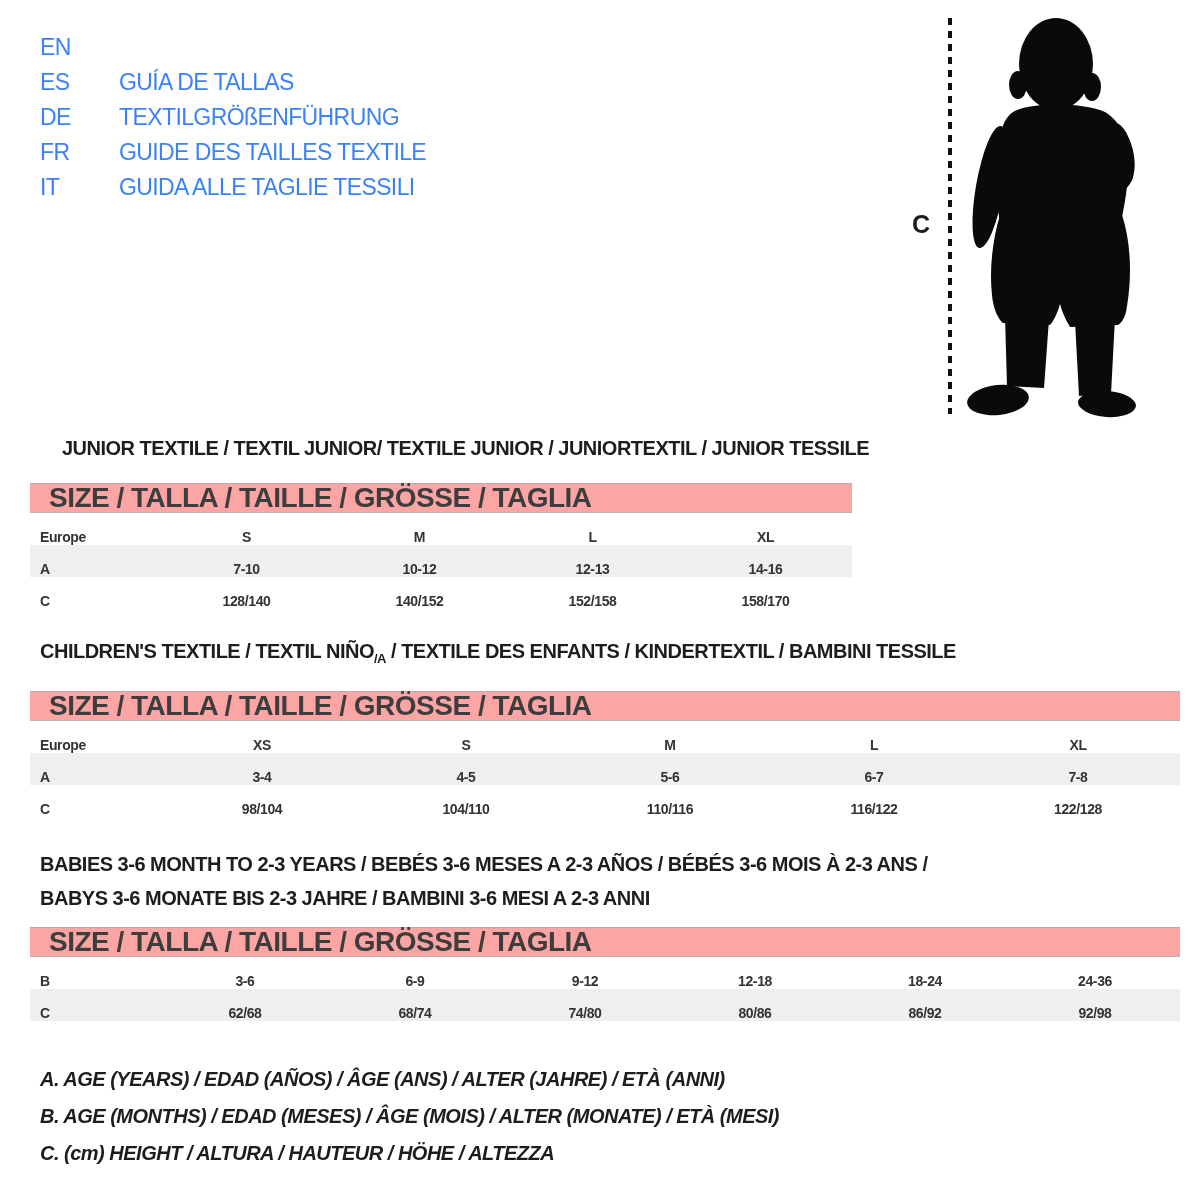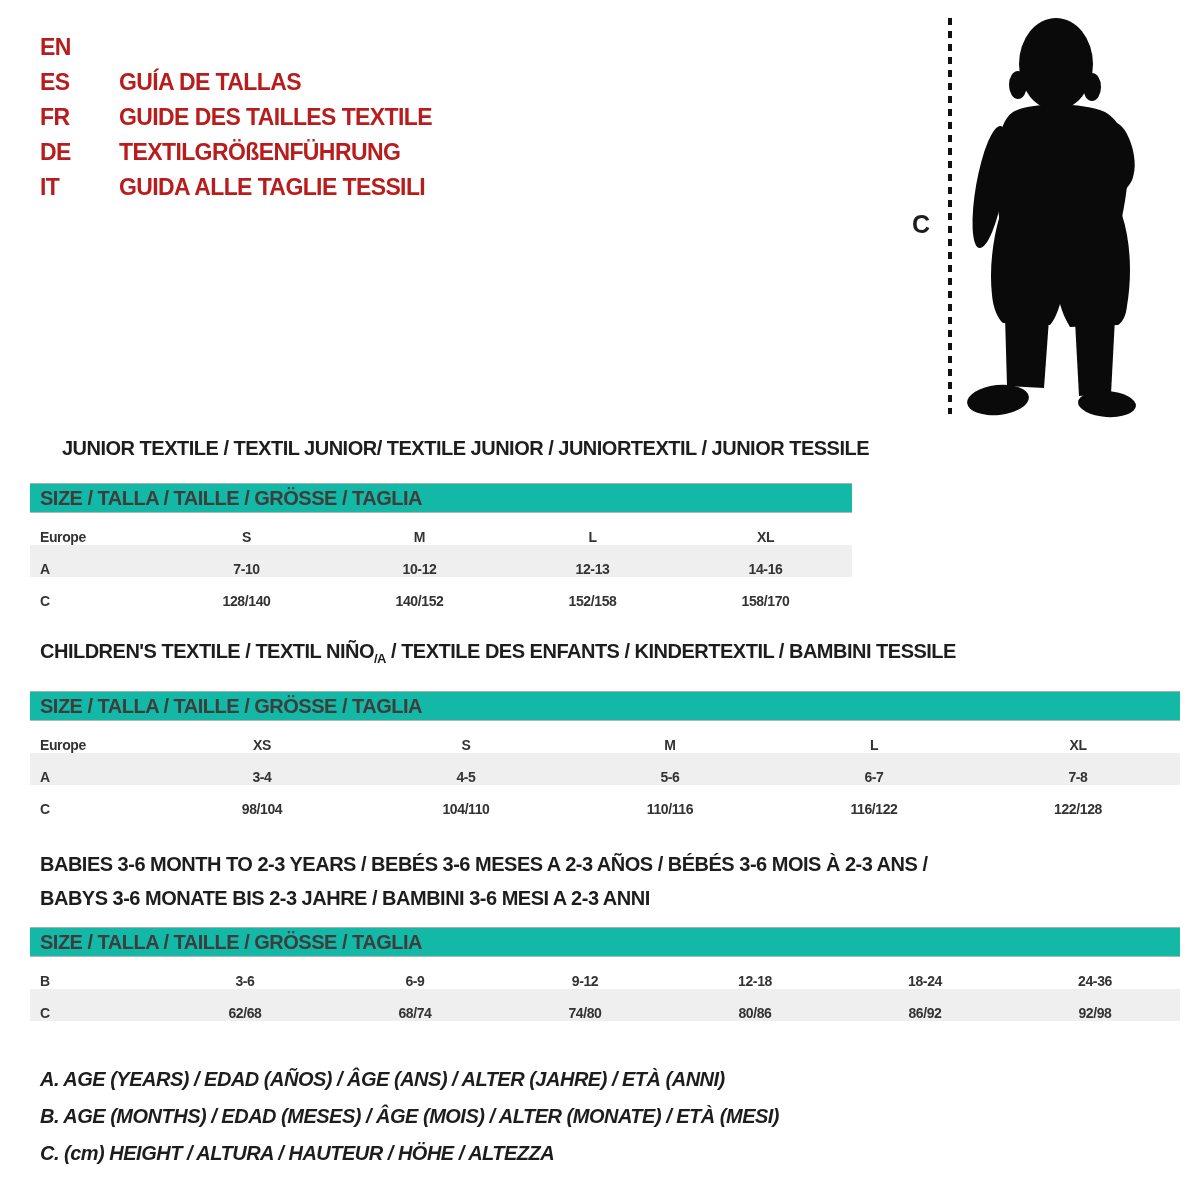--- a/index.html
+++ b/index.html
@@ -11,21 +11,21 @@
   }
   .canvas {
     position:relative; width:1200px; height:1200px;
     background:#ffffff; overflow:hidden;
   }
 
   
   .lang-block { position:absolute; left:40px; top:30px; }
   .lang-row { display:flex; align-items:center; height:35px; }
   .lang-code, .lang-label {
-    font-size:23px; font-weight:bold; letter-spacing:-0.6px; color:#b91c1c;
+    font-size:23px; font-weight:normal; letter-spacing:-0.6px; color:#3b82f6;
     white-space:nowrap;
   }
   .lang-code { width:79px; }
 
   
   .figure-wrap { position:absolute; left:900px; top:0; width:300px; height:430px; }
   .measure-label {
     position:absolute; left:912px; top:210px;
     font-size:25px; font-weight:bold; color:#1d1d1d;
   }
@@ -35,24 +35,24 @@
     position:absolute; left:40px;
     font-size:20px; font-weight:bold; letter-spacing:-0.5px;
     color:#1d1d1d; white-space:nowrap;
   }
   .section-heading .subsize { font-size:13px; vertical-align:sub; }
   .heading-2line { line-height:34px; }
 
   
   .size-table { position:absolute; left:30px; }
   .size-bar {
-    height:30px; background:#14b8a6;
+    height:30px; background:#fca5a5;
     border-top:1px solid #aeaeae; border-bottom:1px solid #b5b5b5;
-    display:flex; align-items:center; padding-left:10px;
-    font-size:20px; font-weight:bold; letter-spacing:-0.5px; color:#3d3d3d;
+    display:flex; align-items:center; padding-left:19px;
+    font-size:28px; font-weight:bold; letter-spacing:-0.5px; color:#3d3d3d;
     white-space:nowrap;
   }
   .trow {
     display:flex; align-items:flex-end; height:32px;
     font-size:14px; font-weight:bold; letter-spacing:-0.4px; color:#333;
   }
   .trow.shade { background:#efefef; }
   .tcell-label { width:130px; padding-left:10px; }
   .tcell { flex:1; text-align:center; }
 
@@ -78,26 +78,26 @@
 
   <div class="lang-block">
     <div class="lang-row">
       <span class="lang-code">EN</span>
     </div>
     <div class="lang-row">
       <span class="lang-code">ES</span>
       <span class="lang-label">GUÍA DE TALLAS</span>
     </div>
     <div class="lang-row">
+      <span class="lang-code">DE</span>
+      <span class="lang-label">TEXTILGRÖßENFÜHRUNG</span>
+    </div>
+    <div class="lang-row">
       <span class="lang-code">FR</span>
       <span class="lang-label">GUIDE DES TAILLES TEXTILE</span>
-    </div>
-    <div class="lang-row">
-      <span class="lang-code">DE</span>
-      <span class="lang-label">TEXTILGRÖßENFÜHRUNG</span>
     </div>
     <div class="lang-row">
       <span class="lang-code">IT</span>
       <span class="lang-label">GUIDA ALLE TAGLIE TESSILI</span>
     </div>
   </div>
 
   <div class="figure-wrap">
     <svg width="300" height="430" viewBox="0 0 300 430">
       <line x1="50" y1="18" x2="50" y2="414" stroke="#111" stroke-width="4" stroke-dasharray="7 6"></line>

